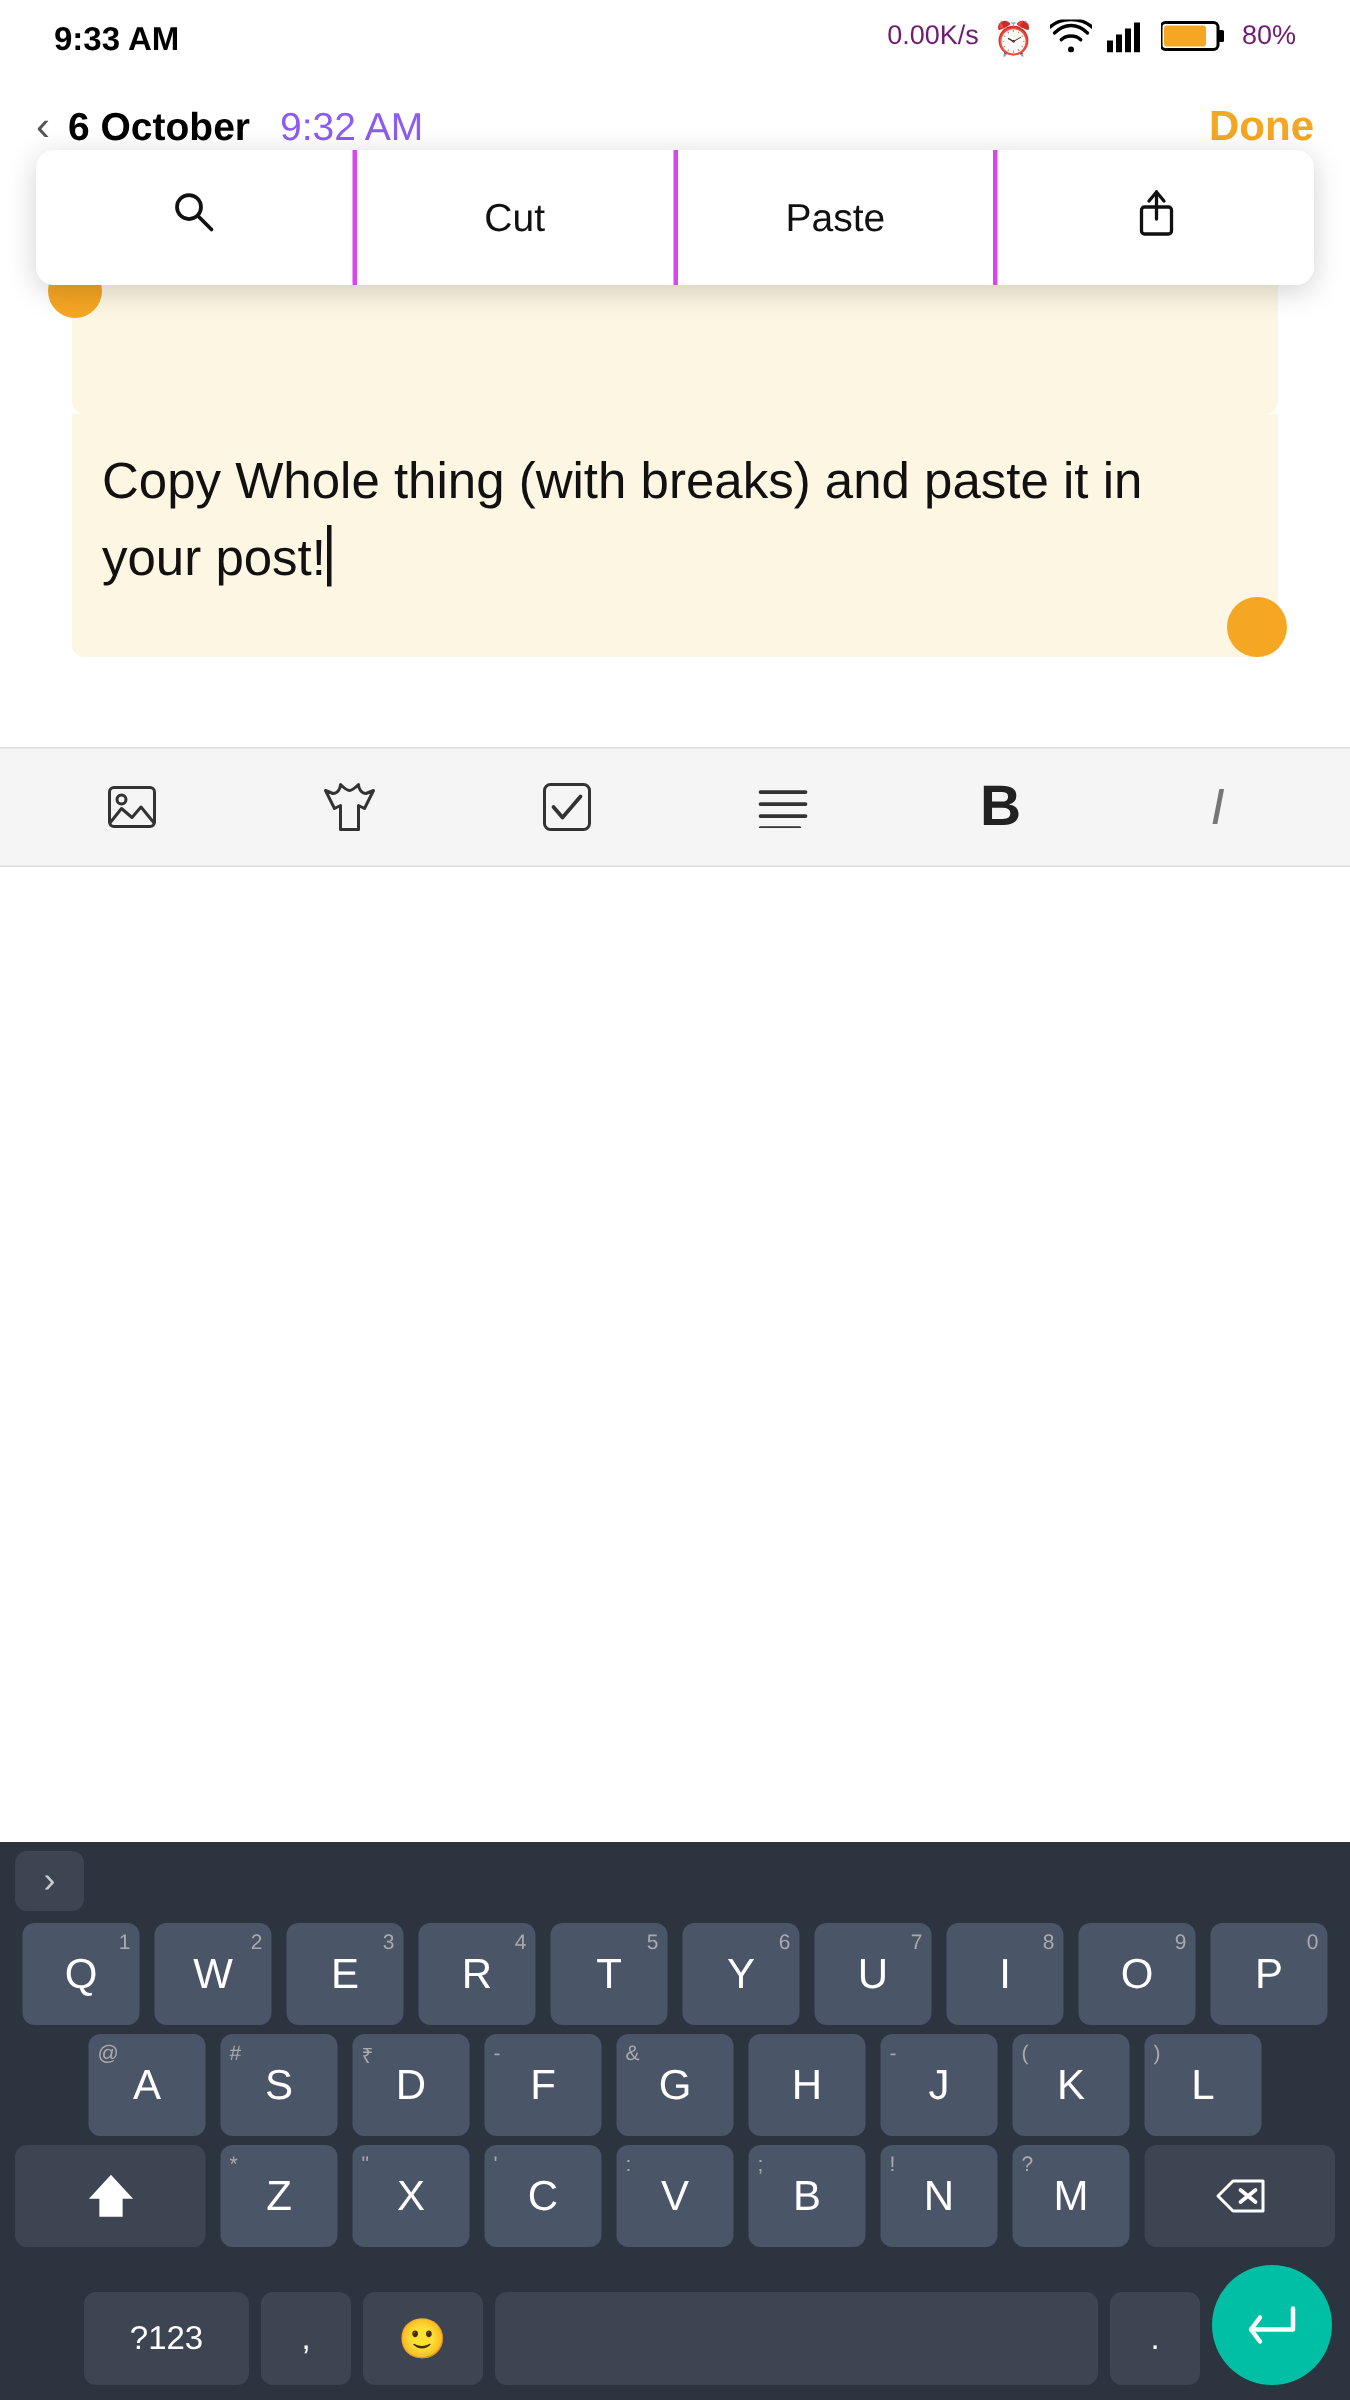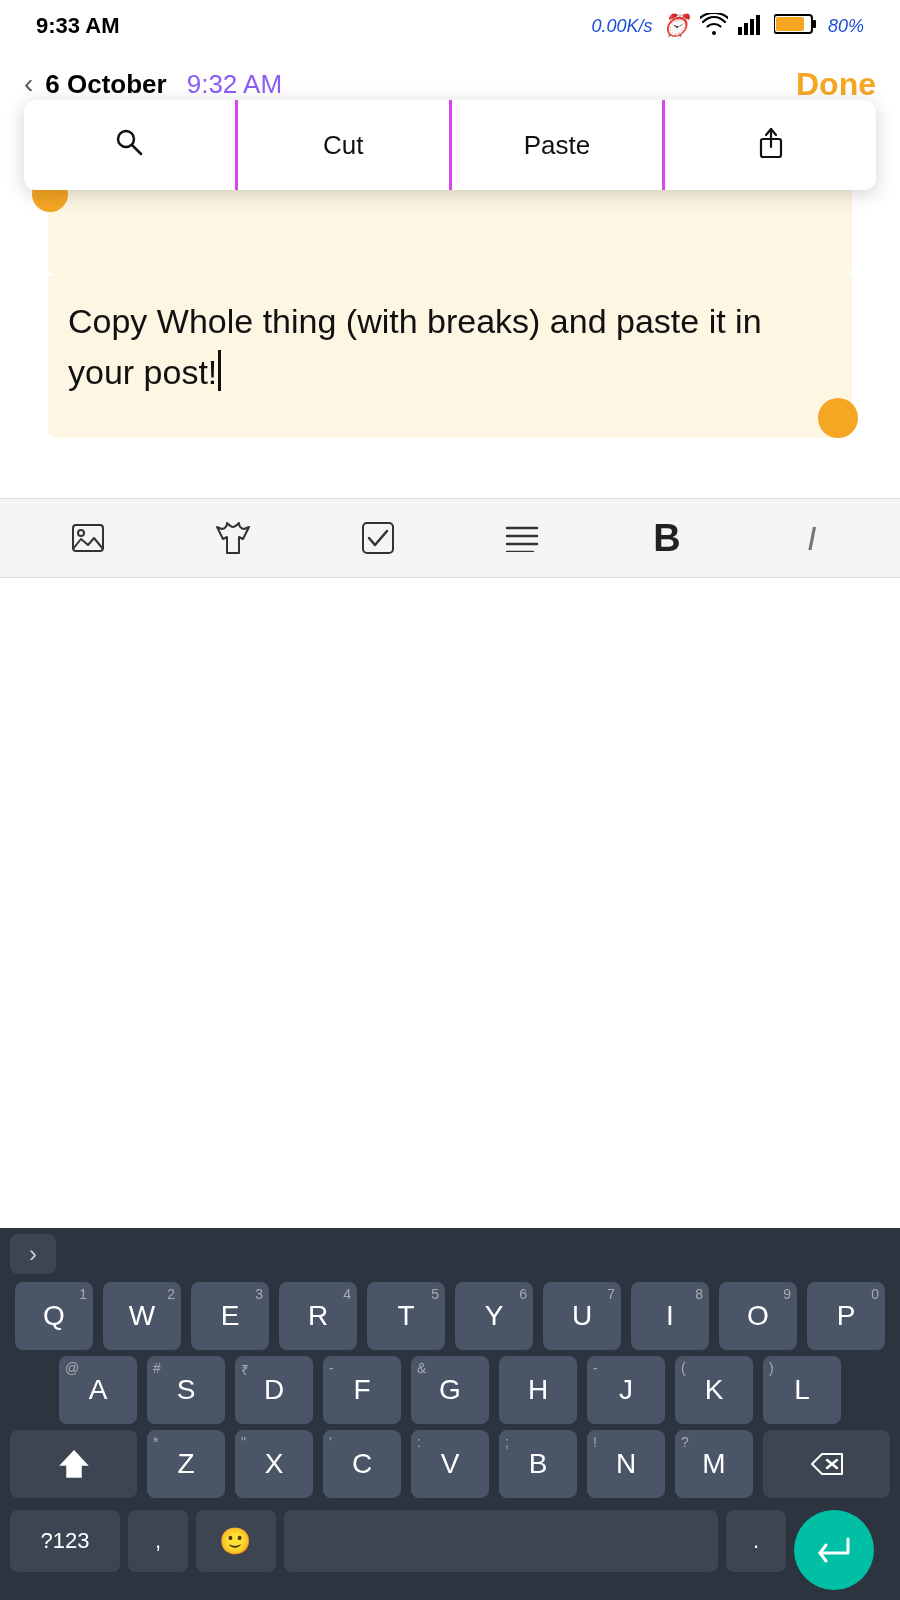--- a/index.html
+++ b/index.html
@@ -22,25 +22,24 @@
       height: 52px;
       background: #fff;
     }
     .status-time {
       font-size: 22px;
       font-weight: 600;
       color: #000;
     }
     .status-right {
       display: flex;
-      align-items: center;
+      align-items: flex-start;
       gap: 10px;
       font-size: 18px;
-      color: #1d4ed8;
-      font-style: italic;
+      color: #701a75;
     }
 
     
     .nav-bar {
       display: flex;
       align-items: center;
       justify-content: space-between;
       padding: 10px 24px;
       height: 64px;
       background: #fff;
@@ -60,21 +59,21 @@
       font-weight: 700;
       color: #000;
     }
     .nav-subtitle {
       font-size: 26px;
       font-weight: 400;
       color: #8b5cf6;
       margin-left: 8px;
     }
     .done-btn {
-      font-size: 32px;
+      font-size: 28px;
       font-weight: 700;
       color: #f5a623;
       background: none;
       border: none;
       cursor: pointer;
     }
 
     
     .note-area {
       position: relative;
@@ -277,23 +276,24 @@
     .kb-key-shift {
       min-width: 100px;
       flex: 1.3;
     }
     .kb-key-backspace {
       min-width: 90px;
       flex: 1.3;
     }
     .kb-bottom-row {
       display: flex;
-      align-items: flex-start;
+      align-items: flex-end;
       gap: 8px;
-      padding: 6px 26px 0 10px;
+      padding: 6px 12px 0 10px;
+      margin-left: 46px;
     }
     .kb-special {
       background: #3d4552;
       color: #fff;
       border: none;
       border-radius: 8px;
       font-size: 22px;
       cursor: pointer;
       height: 62px;
       display: flex;

